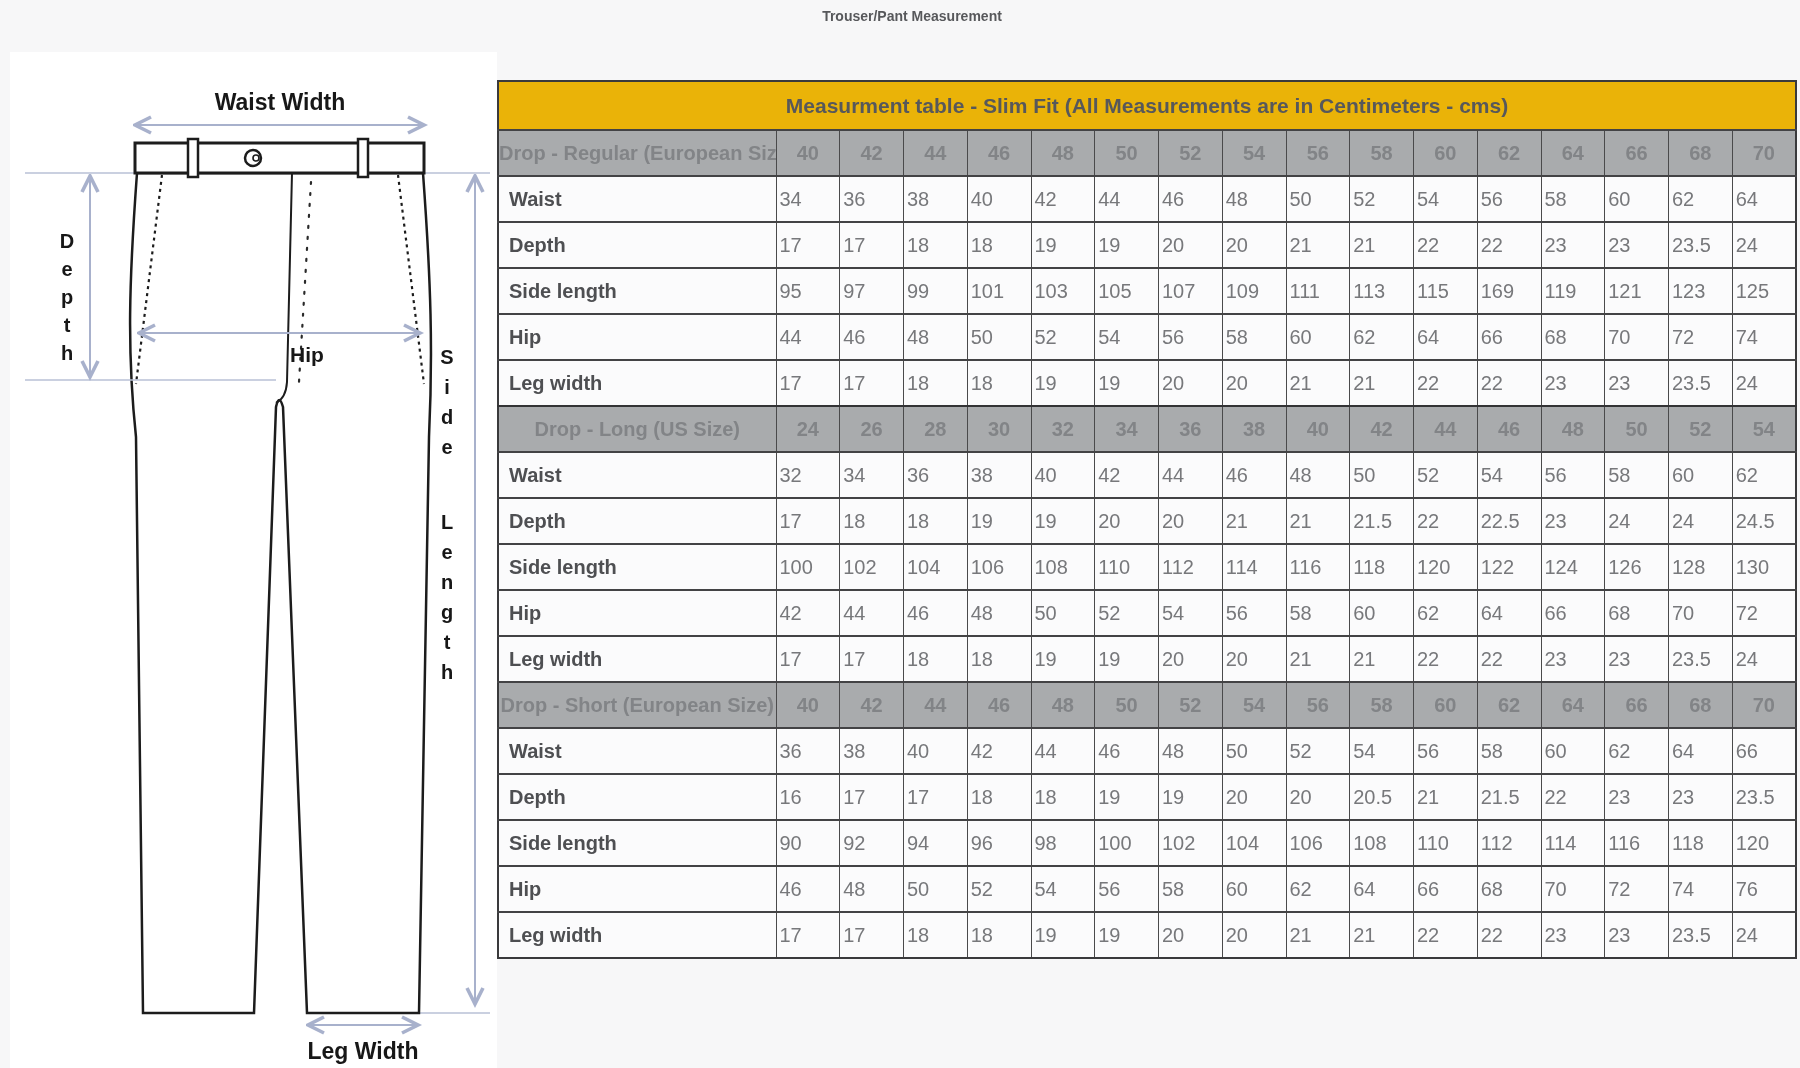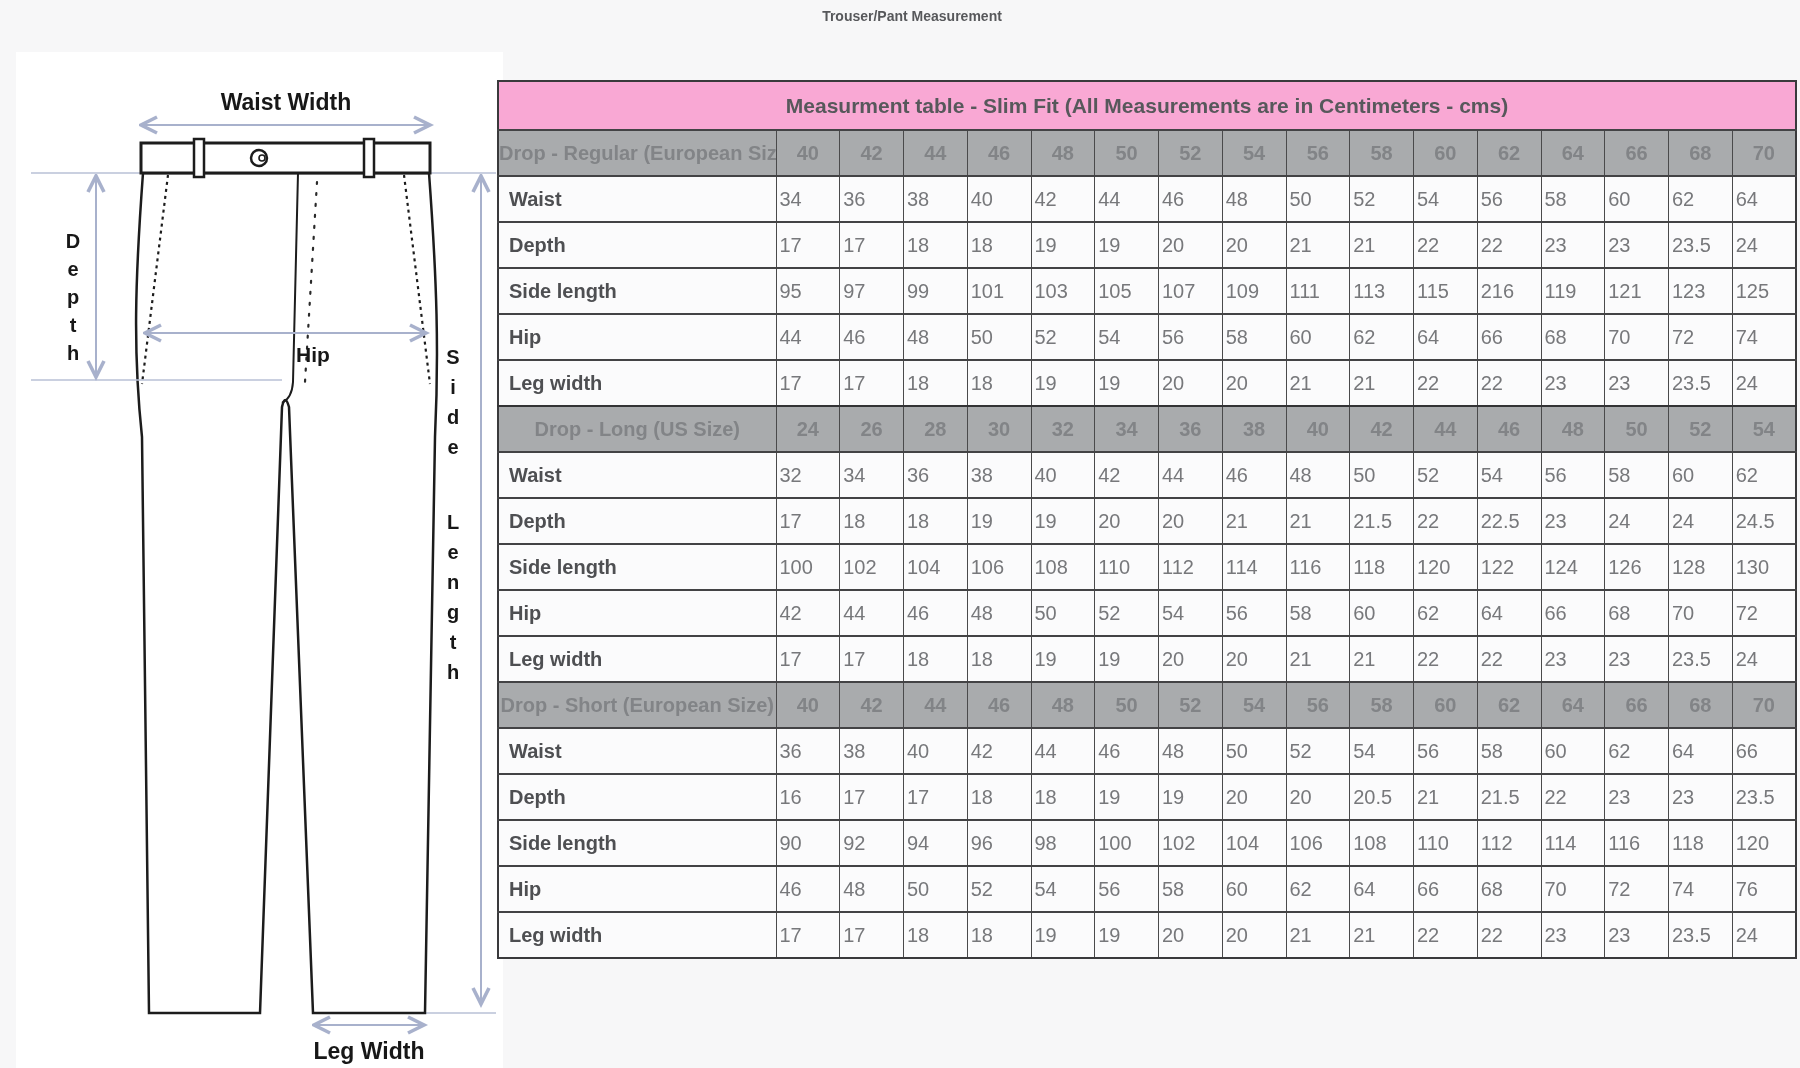--- a/index.html
+++ b/index.html
@@ -6,21 +6,21 @@
   body{
     width:1800px;height:1068px;position:relative;overflow:hidden;
     background:#f7f7f8;
     font-family:"Liberation Sans",sans-serif;
   }
   .page-title{
     position:absolute;top:8px;left:12px;width:1800px;text-align:center;
     font-size:14px;font-weight:bold;color:#57585b;
   }
   .diagram-panel{
-    position:absolute;left:16px;top:52px;width:487px;height:1016px;
+    position:absolute;left:10px;top:52px;width:487px;height:1016px;
     background:#ffffff;
   }
   
   .trouser{fill:#ffffff;stroke:#1c1c1c;stroke-width:2.5}
   .band{fill:#ffffff;stroke:#1c1c1c;stroke-width:3}
   .loop{fill:#ffffff;stroke:#1c1c1c;stroke-width:2.5}
   .btn{fill:#ffffff;stroke:#1c1c1c;stroke-width:2.5}
   .btnhole{fill:none;stroke:#1c1c1c;stroke-width:1.6}
   .seam{fill:none;stroke:#1c1c1c;stroke-width:2}
   .pocket{fill:none;stroke:#1c1c1c;stroke-width:2.2;stroke-dasharray:3 4}
@@ -37,21 +37,21 @@
     border:2px solid #3a3a3c;
     font-size:20px;
     background:#fcfcfd;
   }
   .mtable td,.mtable th{
     border-left:1px solid #4a4a4b;
     border-top:2px solid #434345;
     height:44px;padding:0 0 0 3px;overflow:hidden;white-space:nowrap;
   }
   .mtable tr.title-row th{
-    height:47px;background:#f9a8d4;color:#57585b;font-weight:bold;font-size:21px;
+    height:47px;background:#eab308;color:#57585b;font-weight:bold;font-size:21px;
     text-align:center;border-top:none;padding:0;
   }
   .mtable td.glabel,.mtable td.hval{
     background:#a9abad;color:#828487;font-weight:bold;text-align:center;padding:0;
   }
   .mtable tr.us td{border-top:2px solid #333335;}
   .mtable td.rlabel{
     background:#fbfbfc;color:#4e4f52;font-weight:bold;text-align:left;padding-left:10px;
   }
   .mtable td.val{
@@ -211,21 +211,21 @@
         <td class="val">97</td>
         <td class="val">99</td>
         <td class="val">101</td>
         <td class="val">103</td>
         <td class="val">105</td>
         <td class="val">107</td>
         <td class="val">109</td>
         <td class="val">111</td>
         <td class="val">113</td>
         <td class="val">115</td>
-        <td class="val">216</td>
+        <td class="val">169</td>
         <td class="val">119</td>
         <td class="val">121</td>
         <td class="val">123</td>
         <td class="val">125</td>
       </tr>
       <tr class="data">
         <td class="rlabel">Hip</td>
         <td class="val">44</td>
         <td class="val">46</td>
         <td class="val">48</td>

